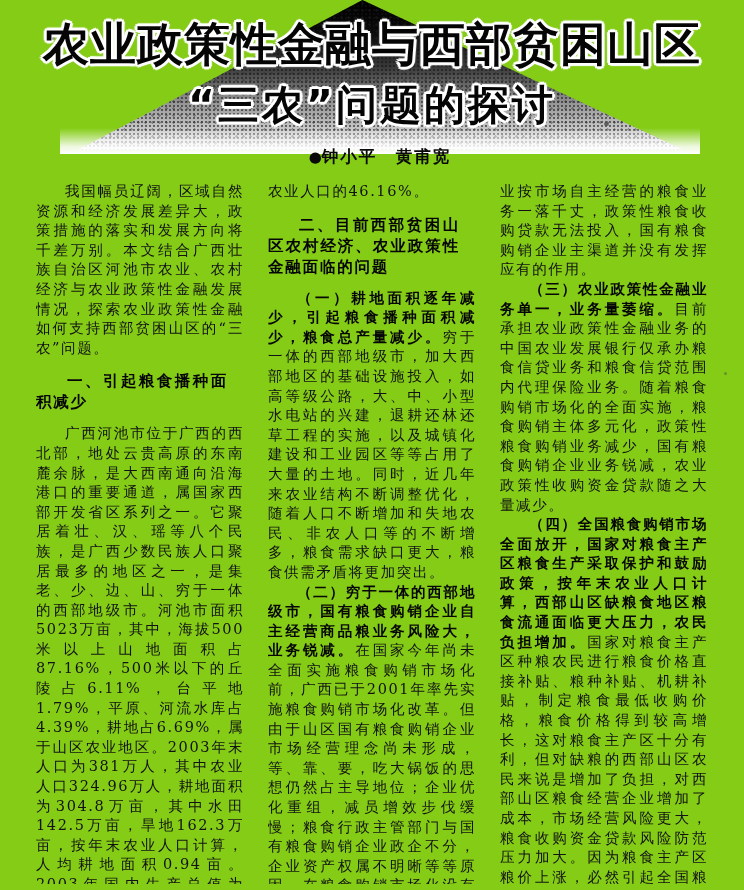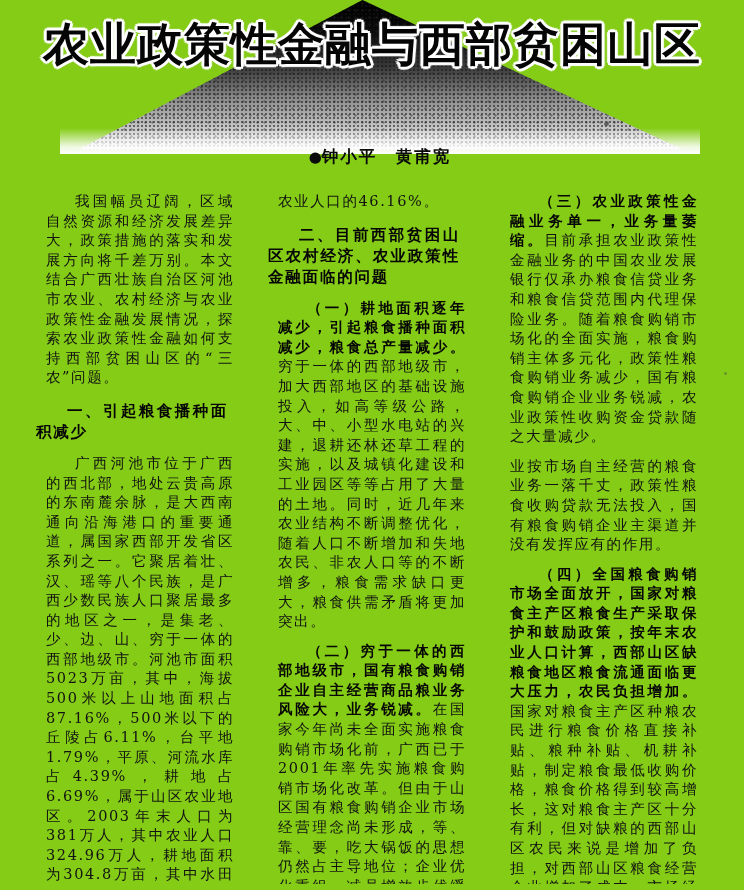--- a/index.html
+++ b/index.html
@@ -79,21 +79,21 @@
     flex: 1 1 0;
     min-width: 0;
     height: 702px;
     overflow: hidden;
     font-size: 14.5px;
     line-height: 19.6px;
     letter-spacing: 1.6px;
     text-align: justify;
     color: #121212;
   }
-  .col p { margin: 10px; }
+  .col p { margin: 0; }
   .col p.indent { text-indent: 2em; }
   .col .heading {
     font-family: "DejaVu Sans", sans-serif;
     font-weight: bold;
     font-size: 15.5px;
     line-height: 21px;
     letter-spacing: 1.8px;
     margin: 13px 16px 11px 0;
     text-indent: 2em;
     color: #060606;
@@ -112,40 +112,41 @@
 </style>
 </head>
 <body>
 
 <div class="page">
 
   <div class="header">
     <div class="mountain"></div>
     <div class="mountain-fade"></div>
     <div class="title-line title-line-1">农业政策性金融与西部贫困山区</div>
+    <div class="title-line title-line-2">“三农”问题的探讨</div>
     <div class="authors">
       <span class="bullet">●</span><span>钟小平　黄甫宽</span>
     </div>
   </div>
 
   <div class="columns">
     <div class="col">
         <p class="para indent"><span>我国幅员辽阔，区域自然资源和经济发展差异大，政策措施的落实和发展方向将千差万别。本文结合广西壮族自治区河池市农业、农村经济与农业政策性金融发展情况，探索农业政策性金融如何支持西部贫困山区的“三农”问题。</span></p>
         <p class="heading">一、引起粮食播种面积减少</p>
         <p class="para indent"><span>广西河池市位于广西的西北部，地处云贵高原的东南麓余脉，是大西南通向沿海港口的重要通道，属国家西部开发省区系列之一。它聚居着壮、汉、瑶等八个民族，是广西少数民族人口聚居最多的地区之一，是集老、少、边、山、穷于一体的西部地级市。河池市面积5023万亩，其中，海拔500米以上山地面积占87.16%，500米以下的丘陵占6.11%，台平地1.79%，平原、河流水库占4.39%，耕地占6.69%，属于山区农业地区。2003年末人口为381万人，其中农业人口324.96万人，耕地面积为304.8万亩，其中水田142.5万亩，旱地162.3万亩，按年末农业人口计算，人均耕地面积0.94亩。2003年国内生产总值为142.27亿元，人均国内生产总值3734元，其中农业产值71.57亿元，2003年末贫困人口为150万元人，占总人口的39.37%，</span></p>
       </div>
     <div class="col">
         <p class="para"><span>农业人口的46.16%。</span></p>
         <p class="heading">二、目前西部贫困山区农村经济、农业政策性金融面临的问题</p>
         <p class="para indent"><span class="bold-lead">（一）耕地面积逐年减少，引起粮食播种面积减少，粮食总产量减少。</span><span>穷于一体的西部地级市，加大西部地区的基础设施投入，如高等级公路，大、中、小型水电站的兴建，退耕还林还草工程的实施，以及城镇化建设和工业园区等等占用了大量的土地。同时，近几年来农业结构不断调整优化，随着人口不断增加和失地农民、非农人口等的不断增多，粮食需求缺口更大，粮食供需矛盾将更加突出。</span></p>
         <p class="para indent"><span class="bold-lead">（二）穷于一体的西部地级市，国有粮食购销企业自主经营商品粮业务风险大，业务锐减。</span><span>在国家今年尚未全面实施粮食购销市场化前，广西已于2001年率先实施粮食购销市场化改革。但由于山区国有粮食购销企业市场经营理念尚未形成，等、靠、要，吃大锅饭的思想仍然占主导地位；企业优化重组，减员增效步伐缓慢；粮食行政主管部门与国有粮食购销企业政企不分，企业资产权属不明晰等等原因，在粮食购销市场化没有政府政策保护的情况下，国有粮食购销企</span></p>
       </div>
     <div class="col">
+        <p class="para"><span>业按市场自主经营的粮食业务一落千丈，政策性粮食收购贷款无法投入，国有粮食购销企业主渠道并没有发挥应有的作用。</span></p>
         <p class="para indent"><span class="bold-lead">（三）农业政策性金融业务单一，业务量萎缩。</span><span>目前承担农业政策性金融业务的中国农业发展银行仅承办粮食信贷业务和粮食信贷范围内代理保险业务。随着粮食购销市场化的全面实施，粮食购销主体多元化，政策性粮食购销业务减少，国有粮食购销企业业务锐减，农业政策性收购资金贷款随之大量减少。</span></p>
-        <p class="para"><span>业按市场自主经营的粮食业务一落千丈，政策性粮食收购贷款无法投入，国有粮食购销企业主渠道并没有发挥应有的作用。</span></p>
         <p class="para indent"><span class="bold-lead">（四）全国粮食购销市场全面放开，国家对粮食主产区粮食生产采取保护和鼓励政策，按年末农业人口计算，西部山区缺粮食地区粮食流通面临更大压力，农民负担增加。</span><span>国家对粮食主产区种粮农民进行粮食价格直接补贴、粮种补贴、机耕补贴，制定粮食最低收购价格，粮食价格得到较高增长，这对粮食主产区十分有利，但对缺粮的西部山区农民来说是增加了负担，对西部山区粮食经营企业增加了成本，市场经营风险更大，粮食收购资金贷款风险防范压力加大。因为粮食主产区粮价上涨，必然引起全国粮食市场价格的上扬，而西部山区粮食供需缺口大，粮食消费主要靠主产区粮食市场供给，西部山区粮食购销企业从主产区调入较高价位粮食，加上成本和</span></p>
       </div>
   </div>
 
   <div class="speck speck-a"></div>
   <div class="speck speck-b"></div>
   <div class="speck speck-c"></div>
 
 </div>
 

